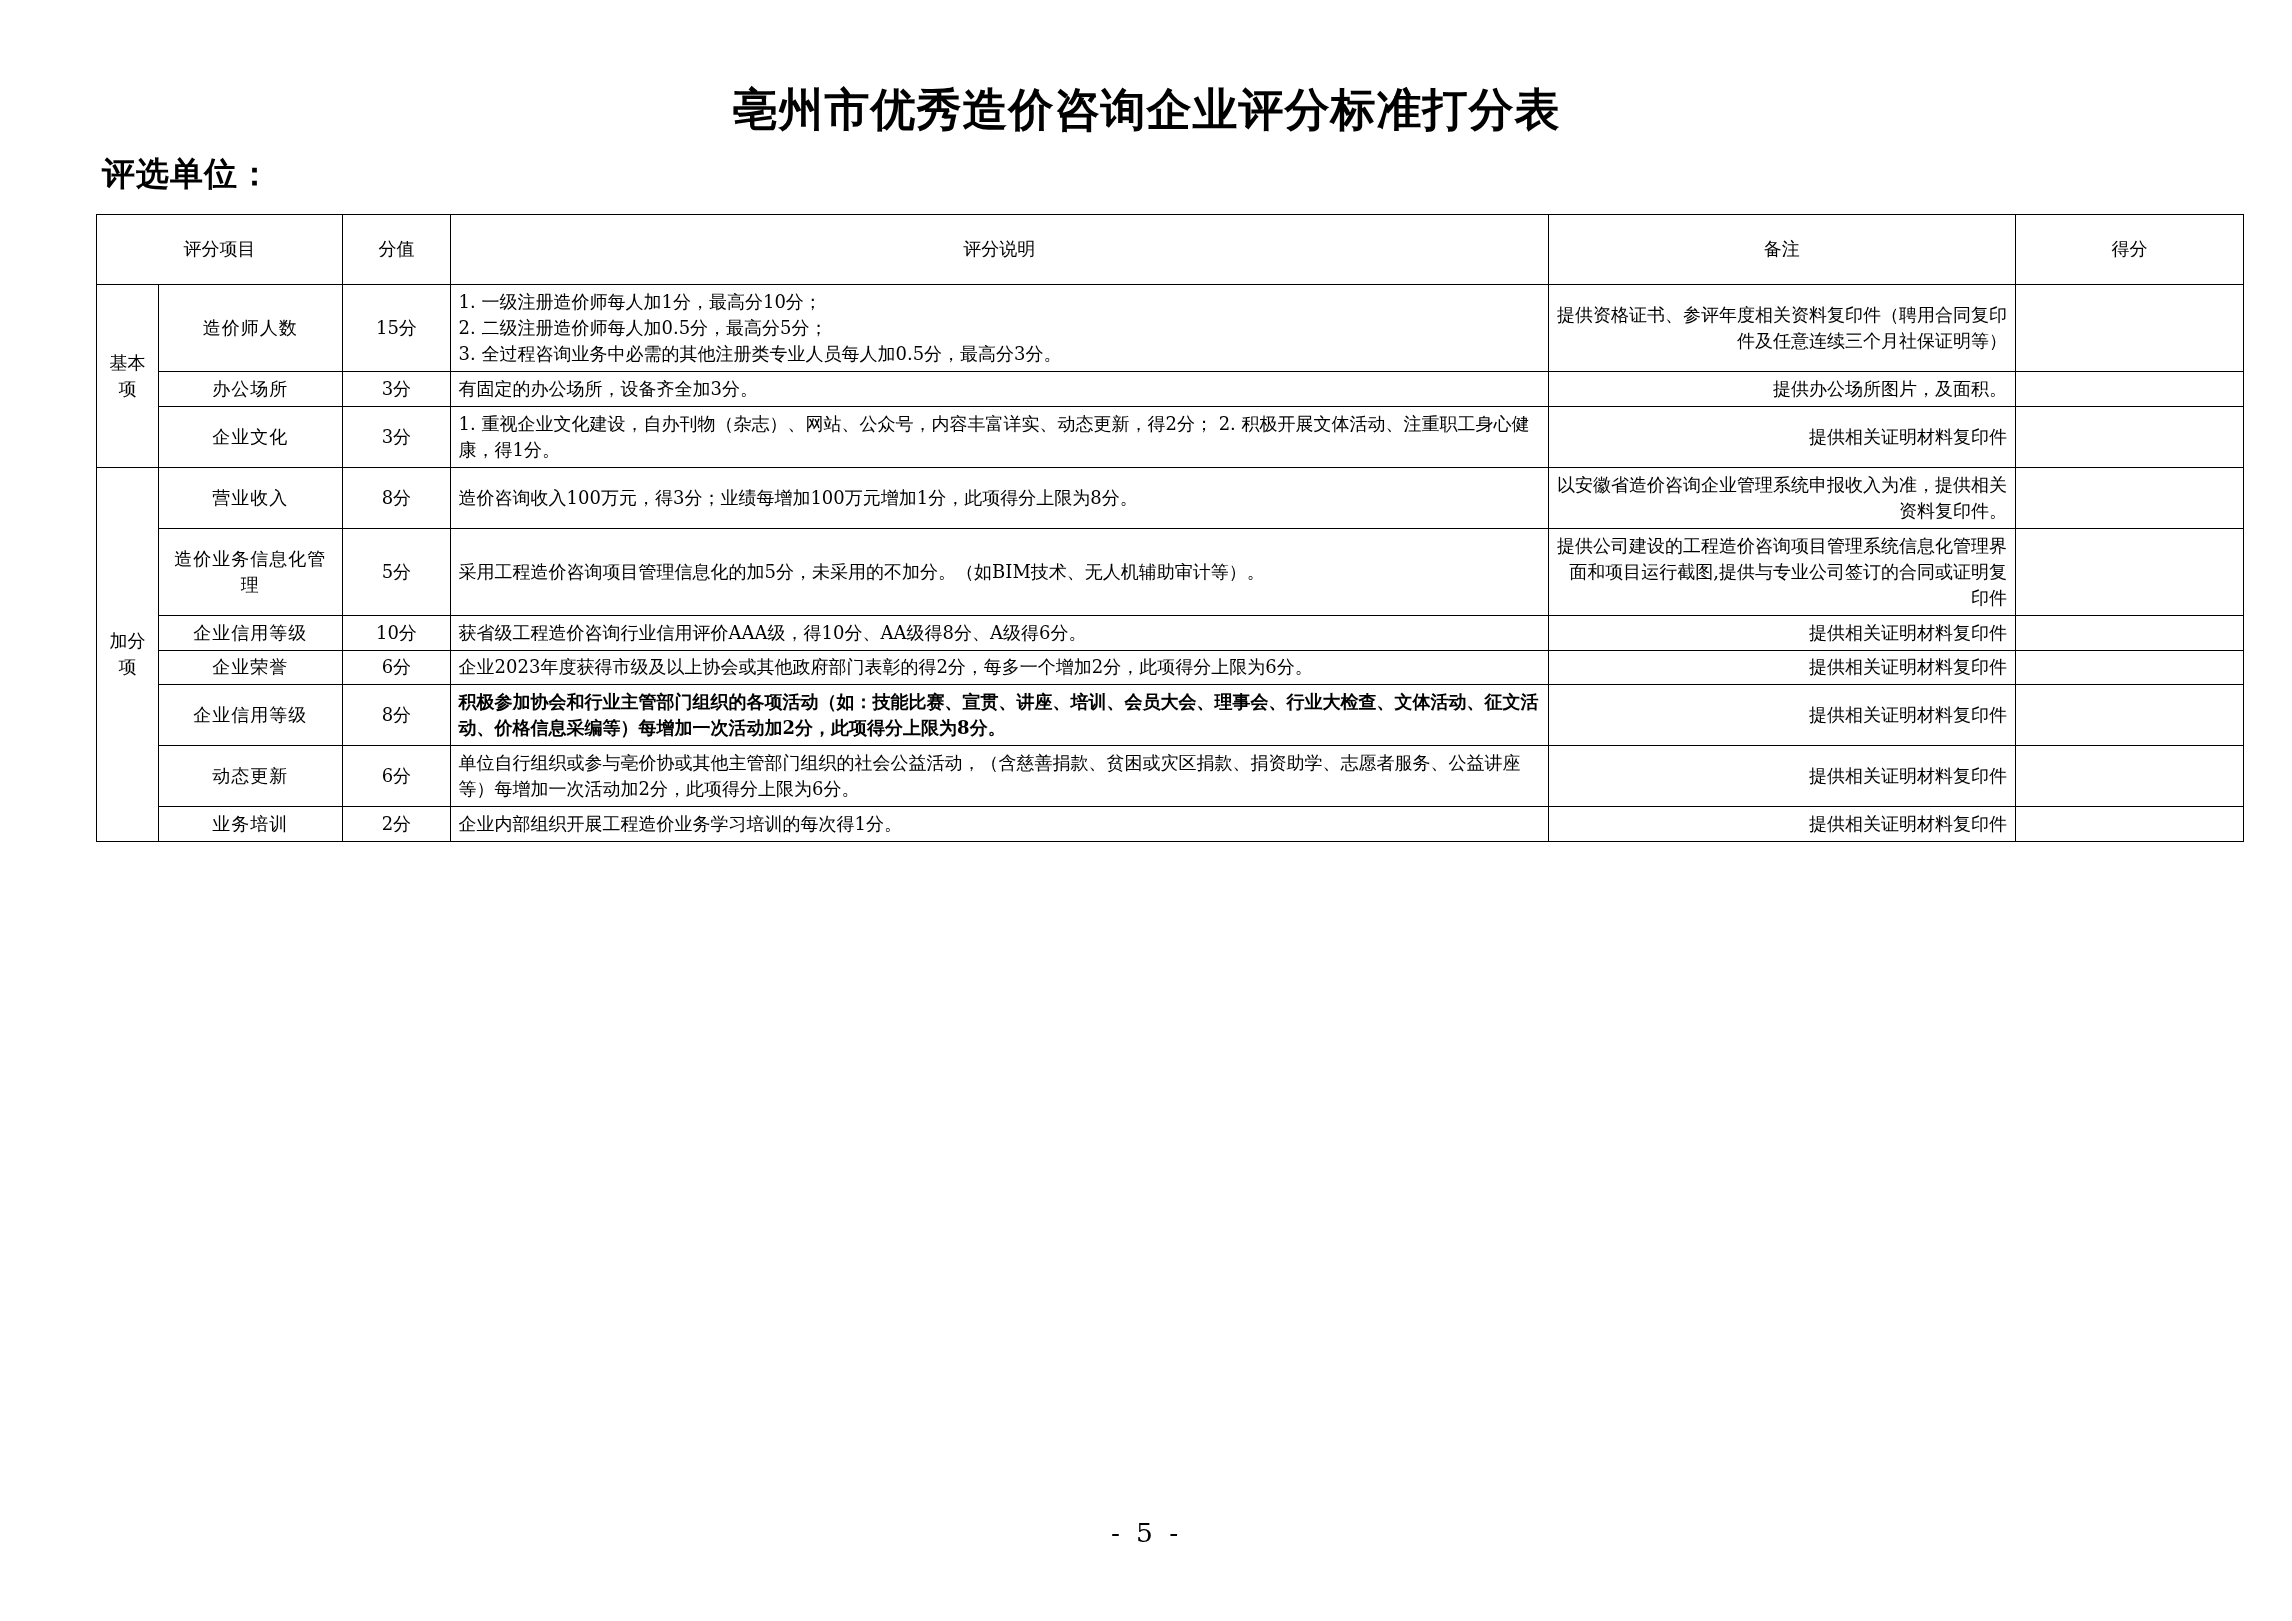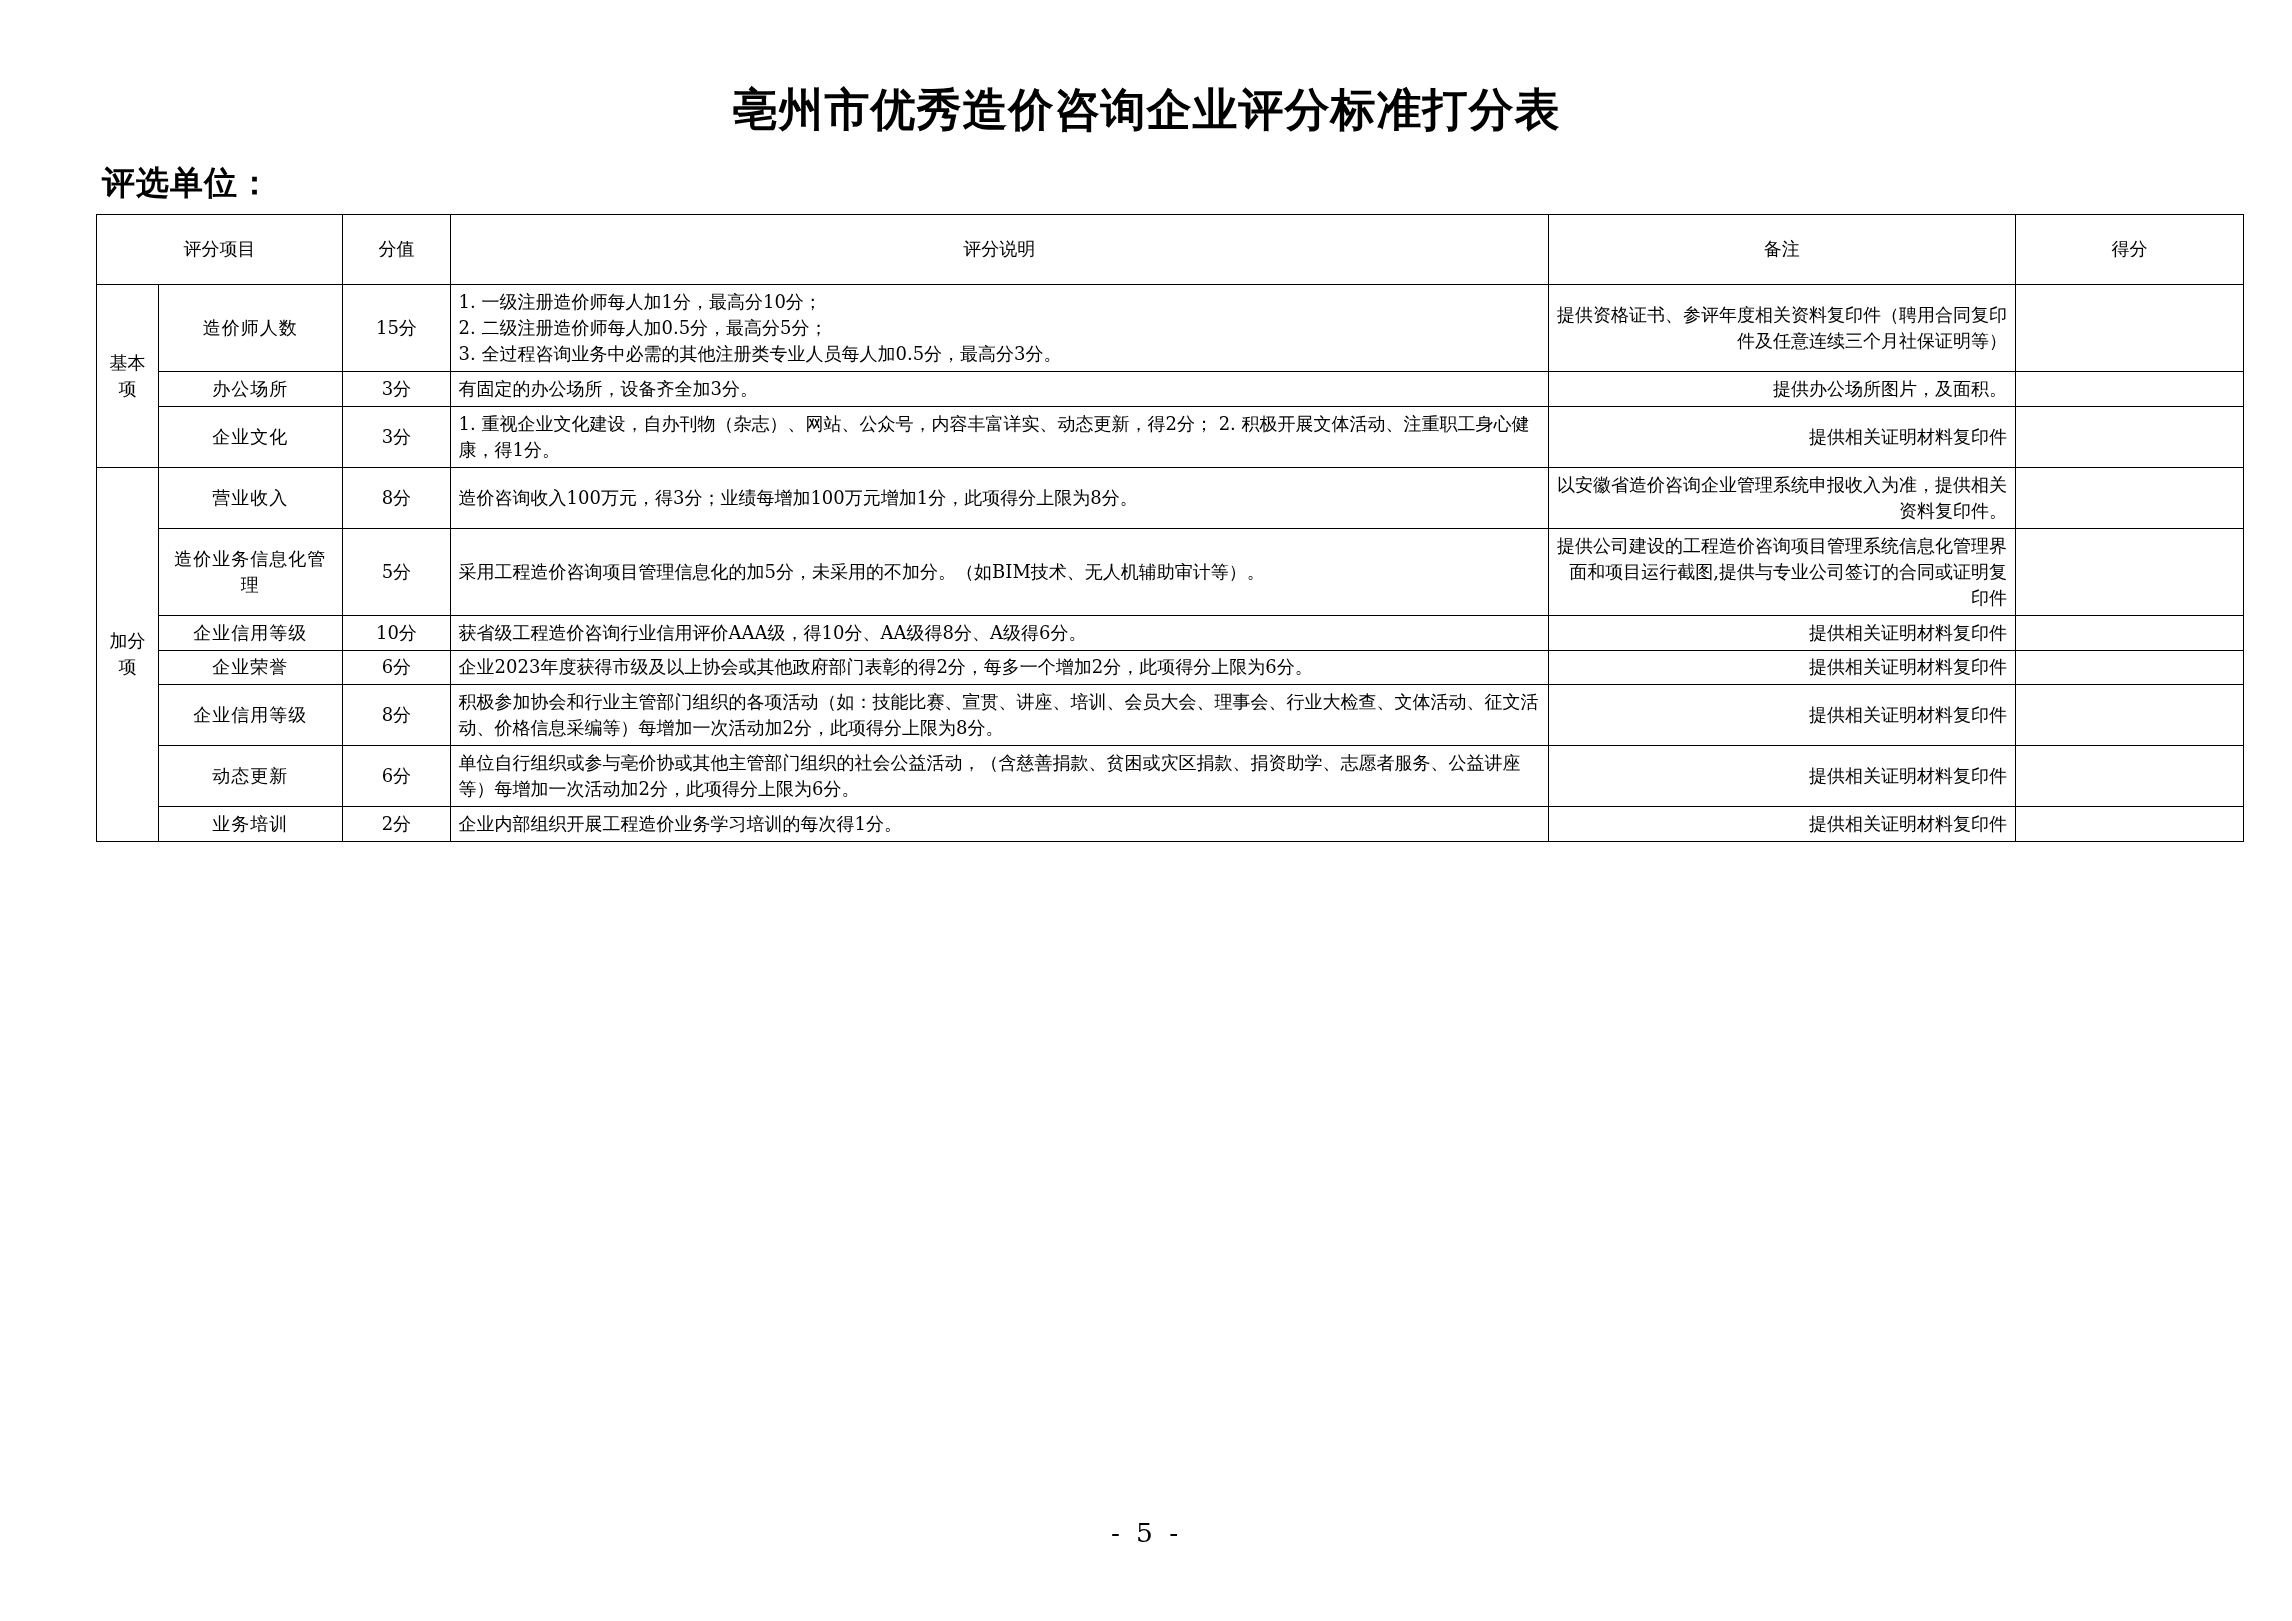--- a/index.html
+++ b/index.html
@@ -28,21 +28,21 @@
     width: 2293px;
     text-align: center;
     font-size: 45px;
     font-weight: bold;
     letter-spacing: 1px;
     font-family: "DejaVu Serif", "Liberation Serif", serif;
   }
   .unit-line {
     position: absolute;
     left: 102px;
-    top: 161px;
+    top: 152px;
     font-size: 33px;
     font-weight: bold;
     letter-spacing: 1px;
   }
   table.score-table {
     position: absolute;
     left: 96px;
     top: 214px;
     width: 2148px;
     border-collapse: collapse;
@@ -206,21 +206,21 @@
         <tr>
           <td class="item-cell">企业荣誉</td>
           <td class="score-cell">6分</td>
           <td class="desc-cell" style="white-space: pre-line;">企业2023年度获得市级及以上协会或其他政府部门表彰的得2分，每多一个增加2分，此项得分上限为6分。</td>
           <td class="note-cell">提供相关证明材料复印件</td>
           <td class="got-cell"></td>
         </tr>
         <tr>
           <td class="item-cell">企业信用等级</td>
           <td class="score-cell">8分</td>
-          <td class="desc-cell" style="white-space: pre-line;">积极参加协会和行业主管部门组织的各项活动（如：技能比赛、宣贯、讲座、培训、会员大会、理事会、行业大检查、文体活动、征文活动、价格信息采编等）每增加一次活动加2分，此项得分上限为8分。</td>
+          <td class="desc-cell" style="white-space: pre-line; font-weight: bold;">积极参加协会和行业主管部门组织的各项活动（如：技能比赛、宣贯、讲座、培训、会员大会、理事会、行业大检查、文体活动、征文活动、价格信息采编等）每增加一次活动加2分，此项得分上限为8分。</td>
           <td class="note-cell">提供相关证明材料复印件</td>
           <td class="got-cell"></td>
         </tr>
         <tr>
           <td class="item-cell">动态更新</td>
           <td class="score-cell">6分</td>
           <td class="desc-cell" style="white-space: pre-line; margin-left: 29px;">单位自行组织或参与亳价协或其他主管部门组织的社会公益活动，（含慈善捐款、贫困或灾区捐款、捐资助学、志愿者服务、公益讲座等）每增加一次活动加2分，此项得分上限为6分。</td>
           <td class="note-cell">提供相关证明材料复印件</td>
           <td class="got-cell"></td>
         </tr>

